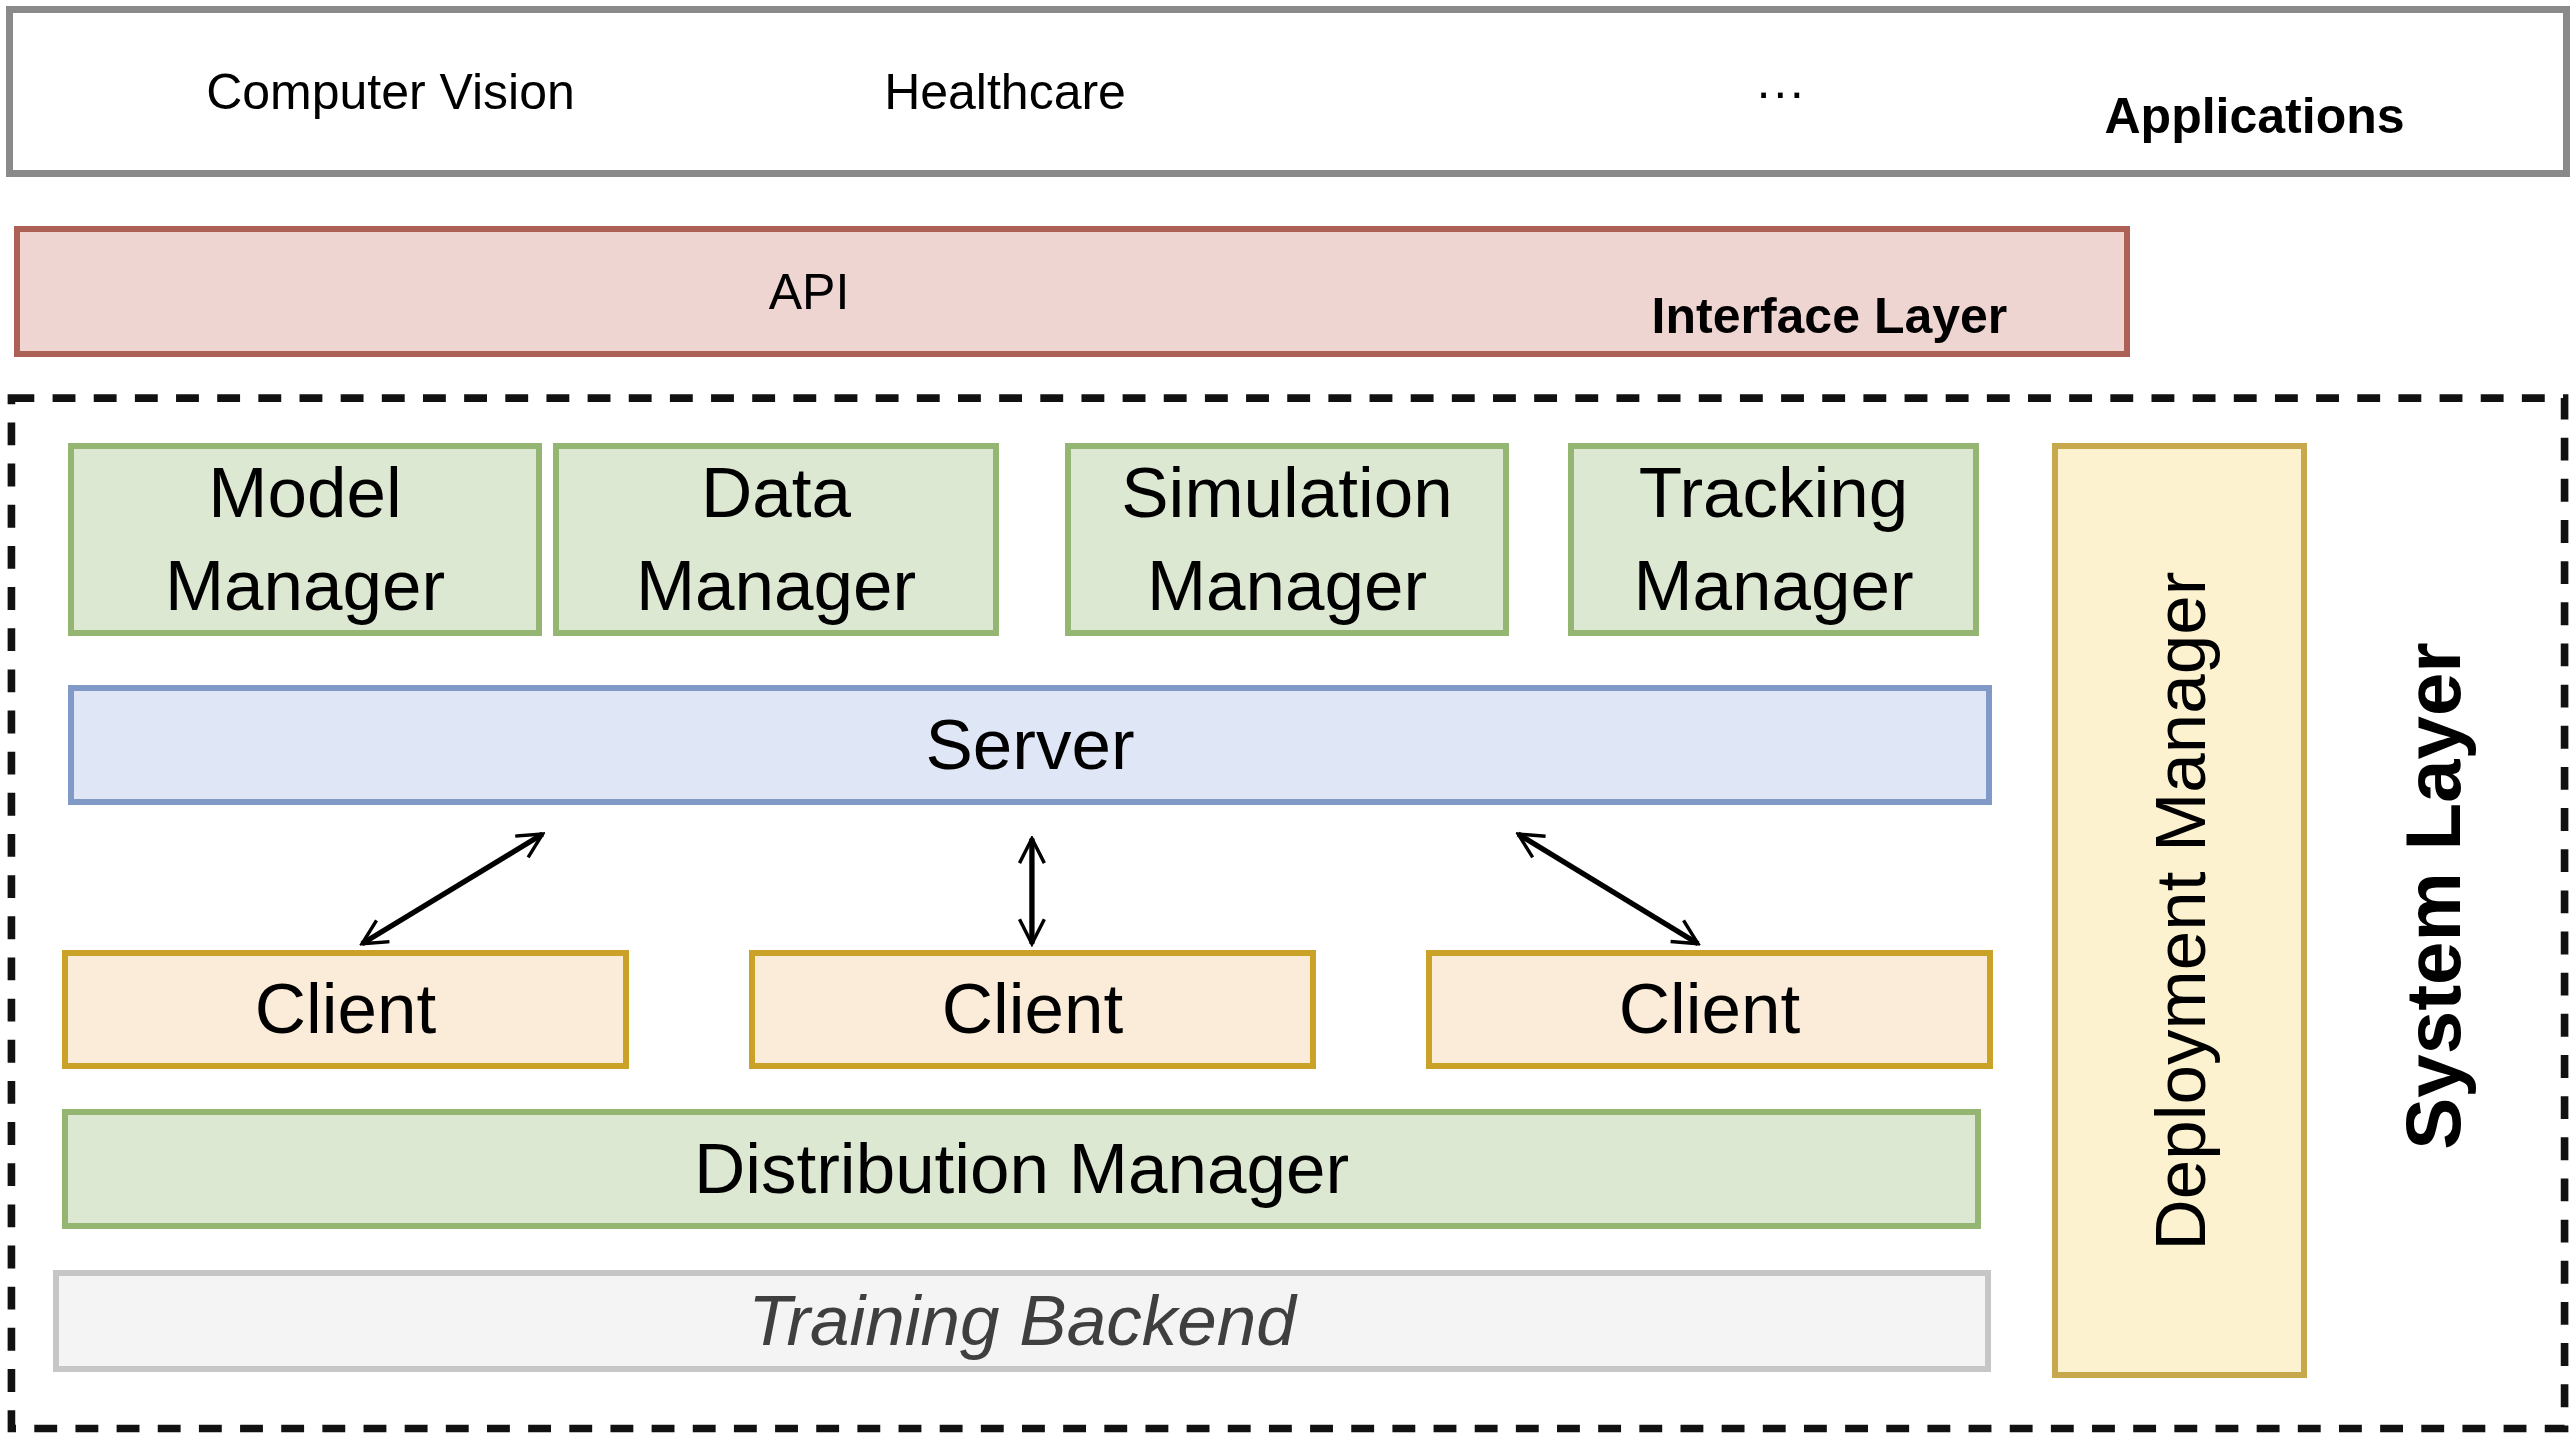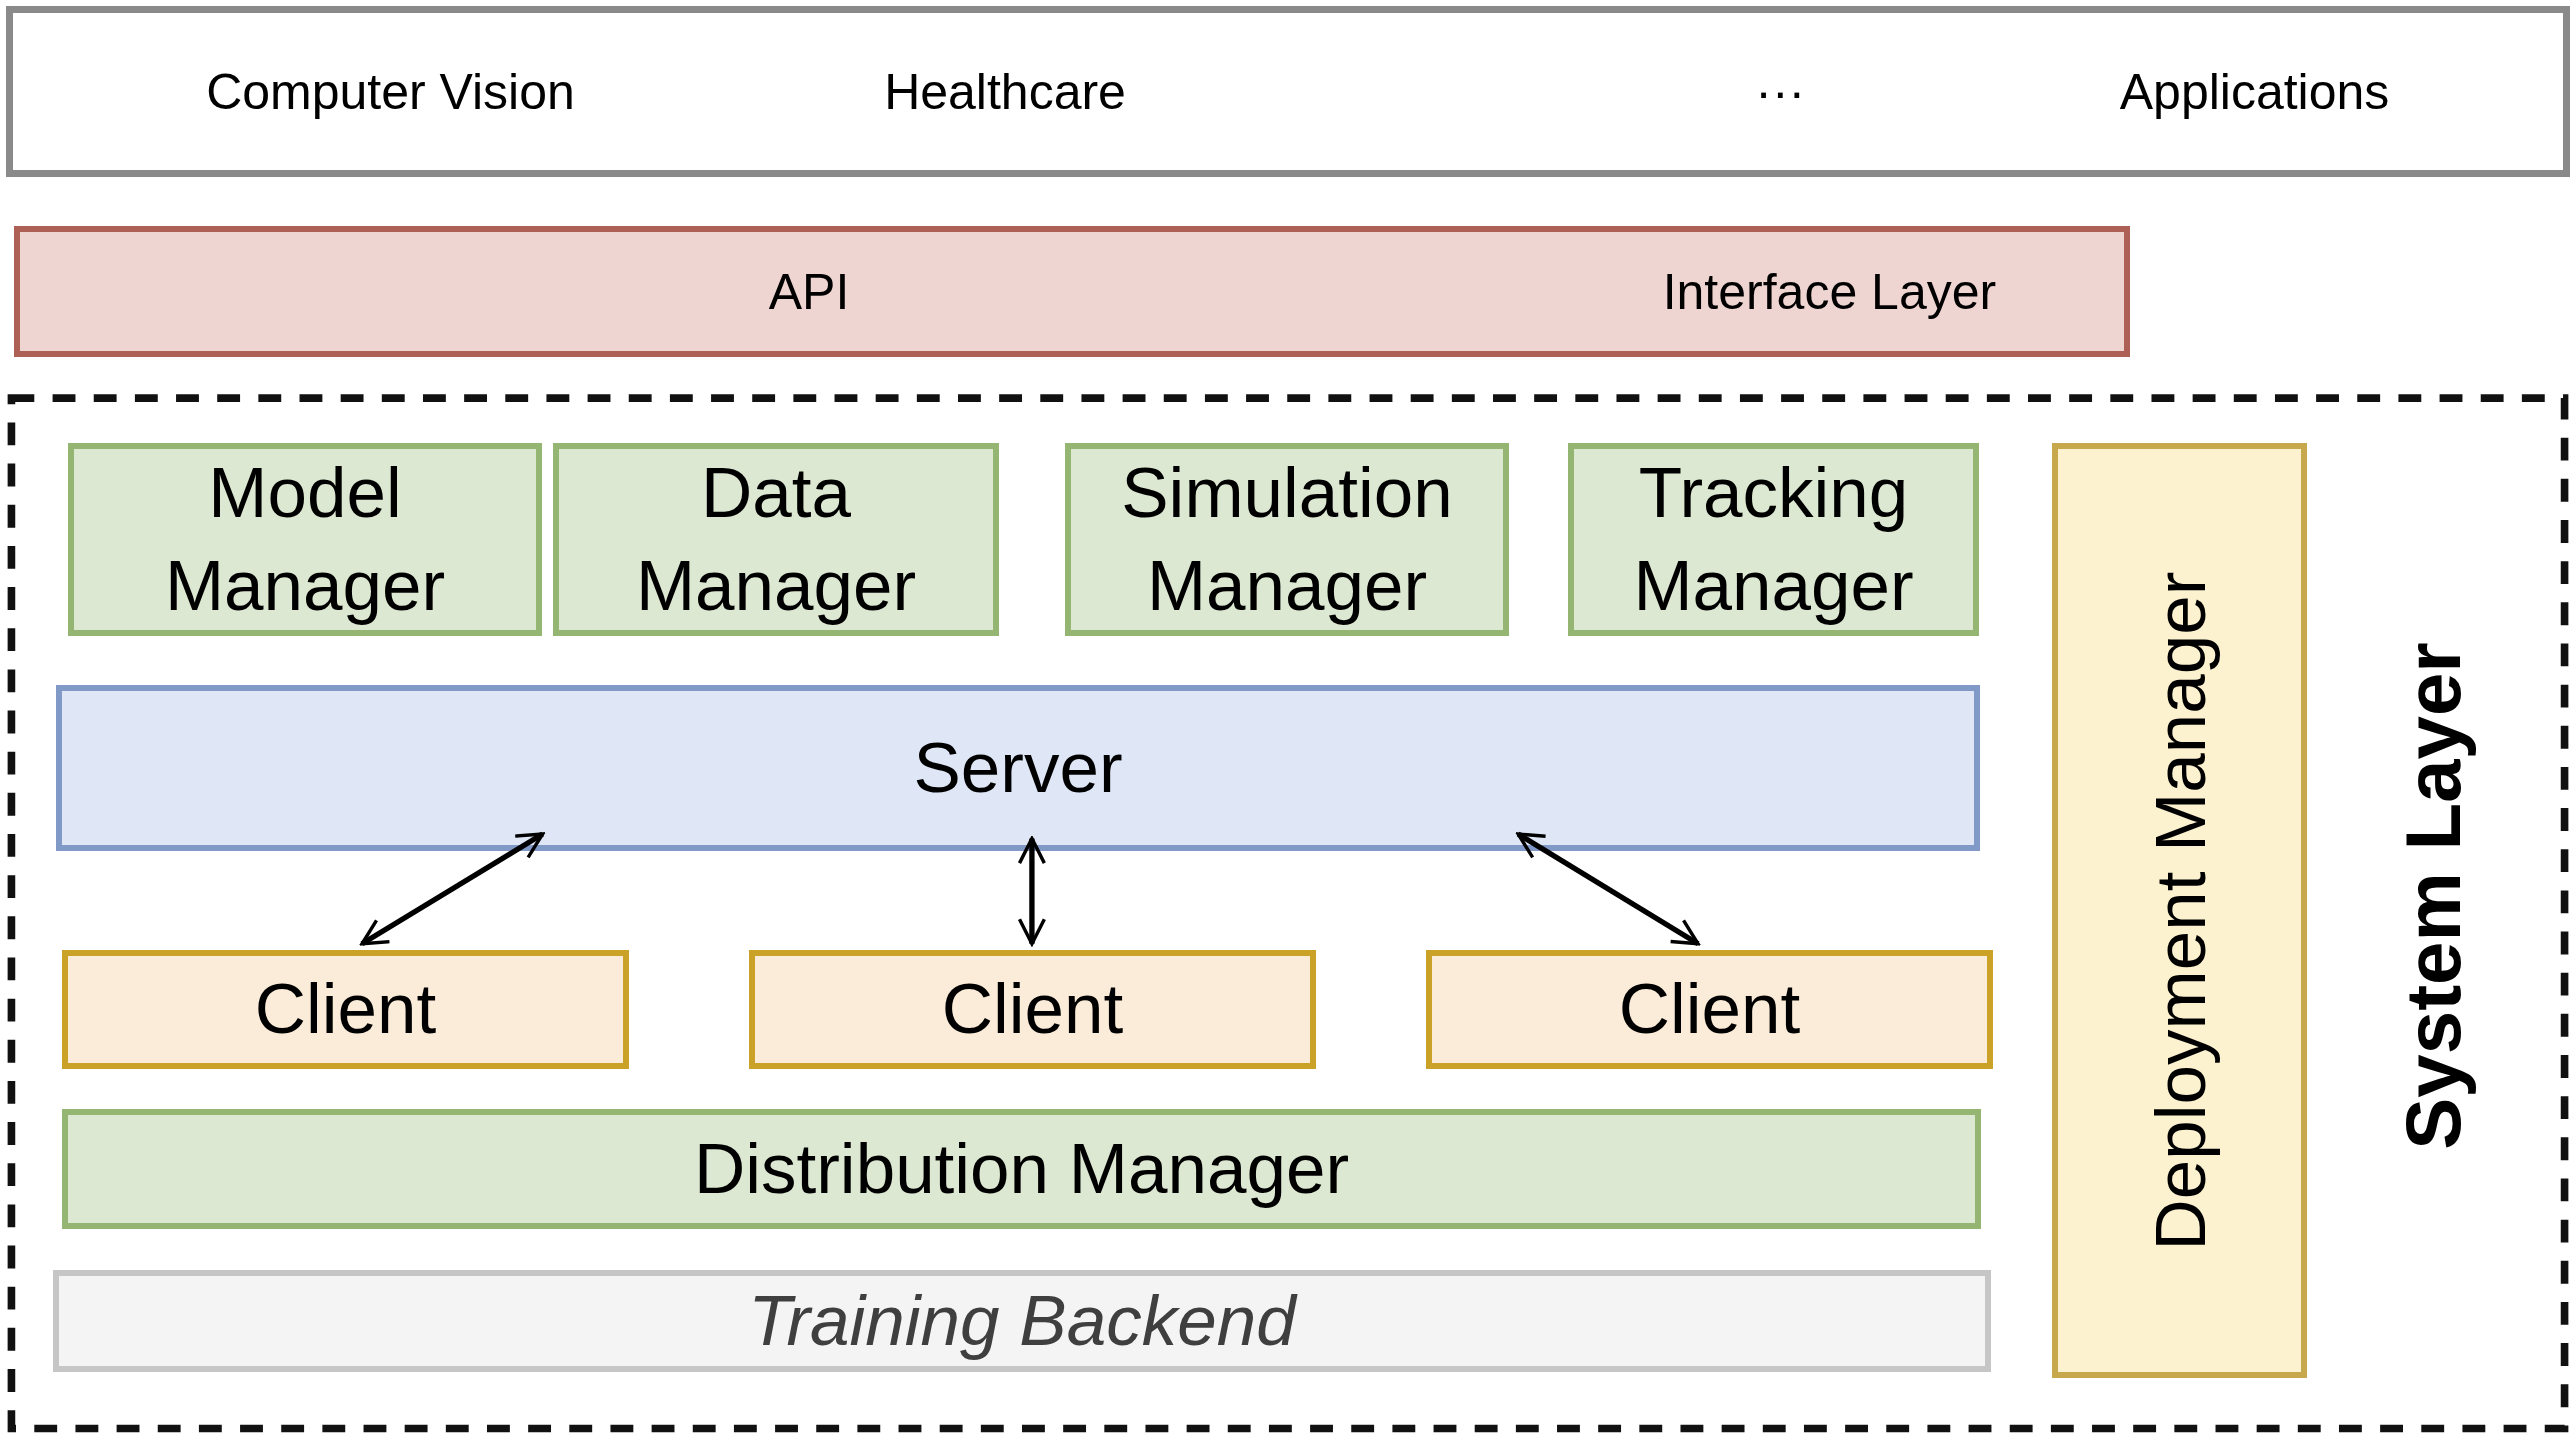--- a/index.html
+++ b/index.html
@@ -14,21 +14,21 @@
     background:#ffffff;border:7.6px solid var(--gray_border);
   }
   .api-bar{
     left:14px;top:226px;width:2116px;height:131px;
     background:var(--pink_fill);border:6.9px solid var(--pink_border);
   }
   .bar-item{
     position:absolute;top:50%;transform:translate(-50%,-50%);
     font-size:50px;white-space:nowrap;
   }
-  .bold{font-weight:400;}
+  .bold{font-weight:700;margin-top:24px;}
   
   .box{
     position:absolute;box-sizing:border-box;display:flex;
     align-items:center;justify-content:center;text-align:center;
   }
   .box-label{font-size:71px;line-height:1.3;white-space:pre-line;}
   .green{background:var(--green_fill);border:6.9px solid var(--green_border);}
   .blue{background:var(--blue_fill);border:6.9px solid var(--blue_border);}
   .client{background:var(--client_fill);border:6.9px solid var(--client_border);}
   .yellow{background:var(--yellow_fill);border:6.9px solid var(--yellow_border);}
@@ -74,21 +74,21 @@
   </div>
   <div class="box green" style="left:1065px;top:443px;width:444px;height:193px">
     <span class="box-label">Simulation
 Manager</span>
   </div>
   <div class="box green" style="left:1568px;top:443px;width:411px;height:193px">
     <span class="box-label">Tracking
 Manager</span>
   </div>
 
-  <div class="box blue" style="left:56px;top:685px;width:1924px;height:166px">
+  <div class="box blue" style="left:68px;top:685px;width:1924px;height:120px">
     <span class="box-label">Server</span>
   </div>
 
   <div class="box client" style="left:62px;top:950px;width:567px;height:119px">
     <span class="box-label">Client</span>
   </div>
   <div class="box client" style="left:749px;top:950px;width:567px;height:119px">
     <span class="box-label">Client</span>
   </div>
   <div class="box client" style="left:1426px;top:950px;width:567px;height:119px">

